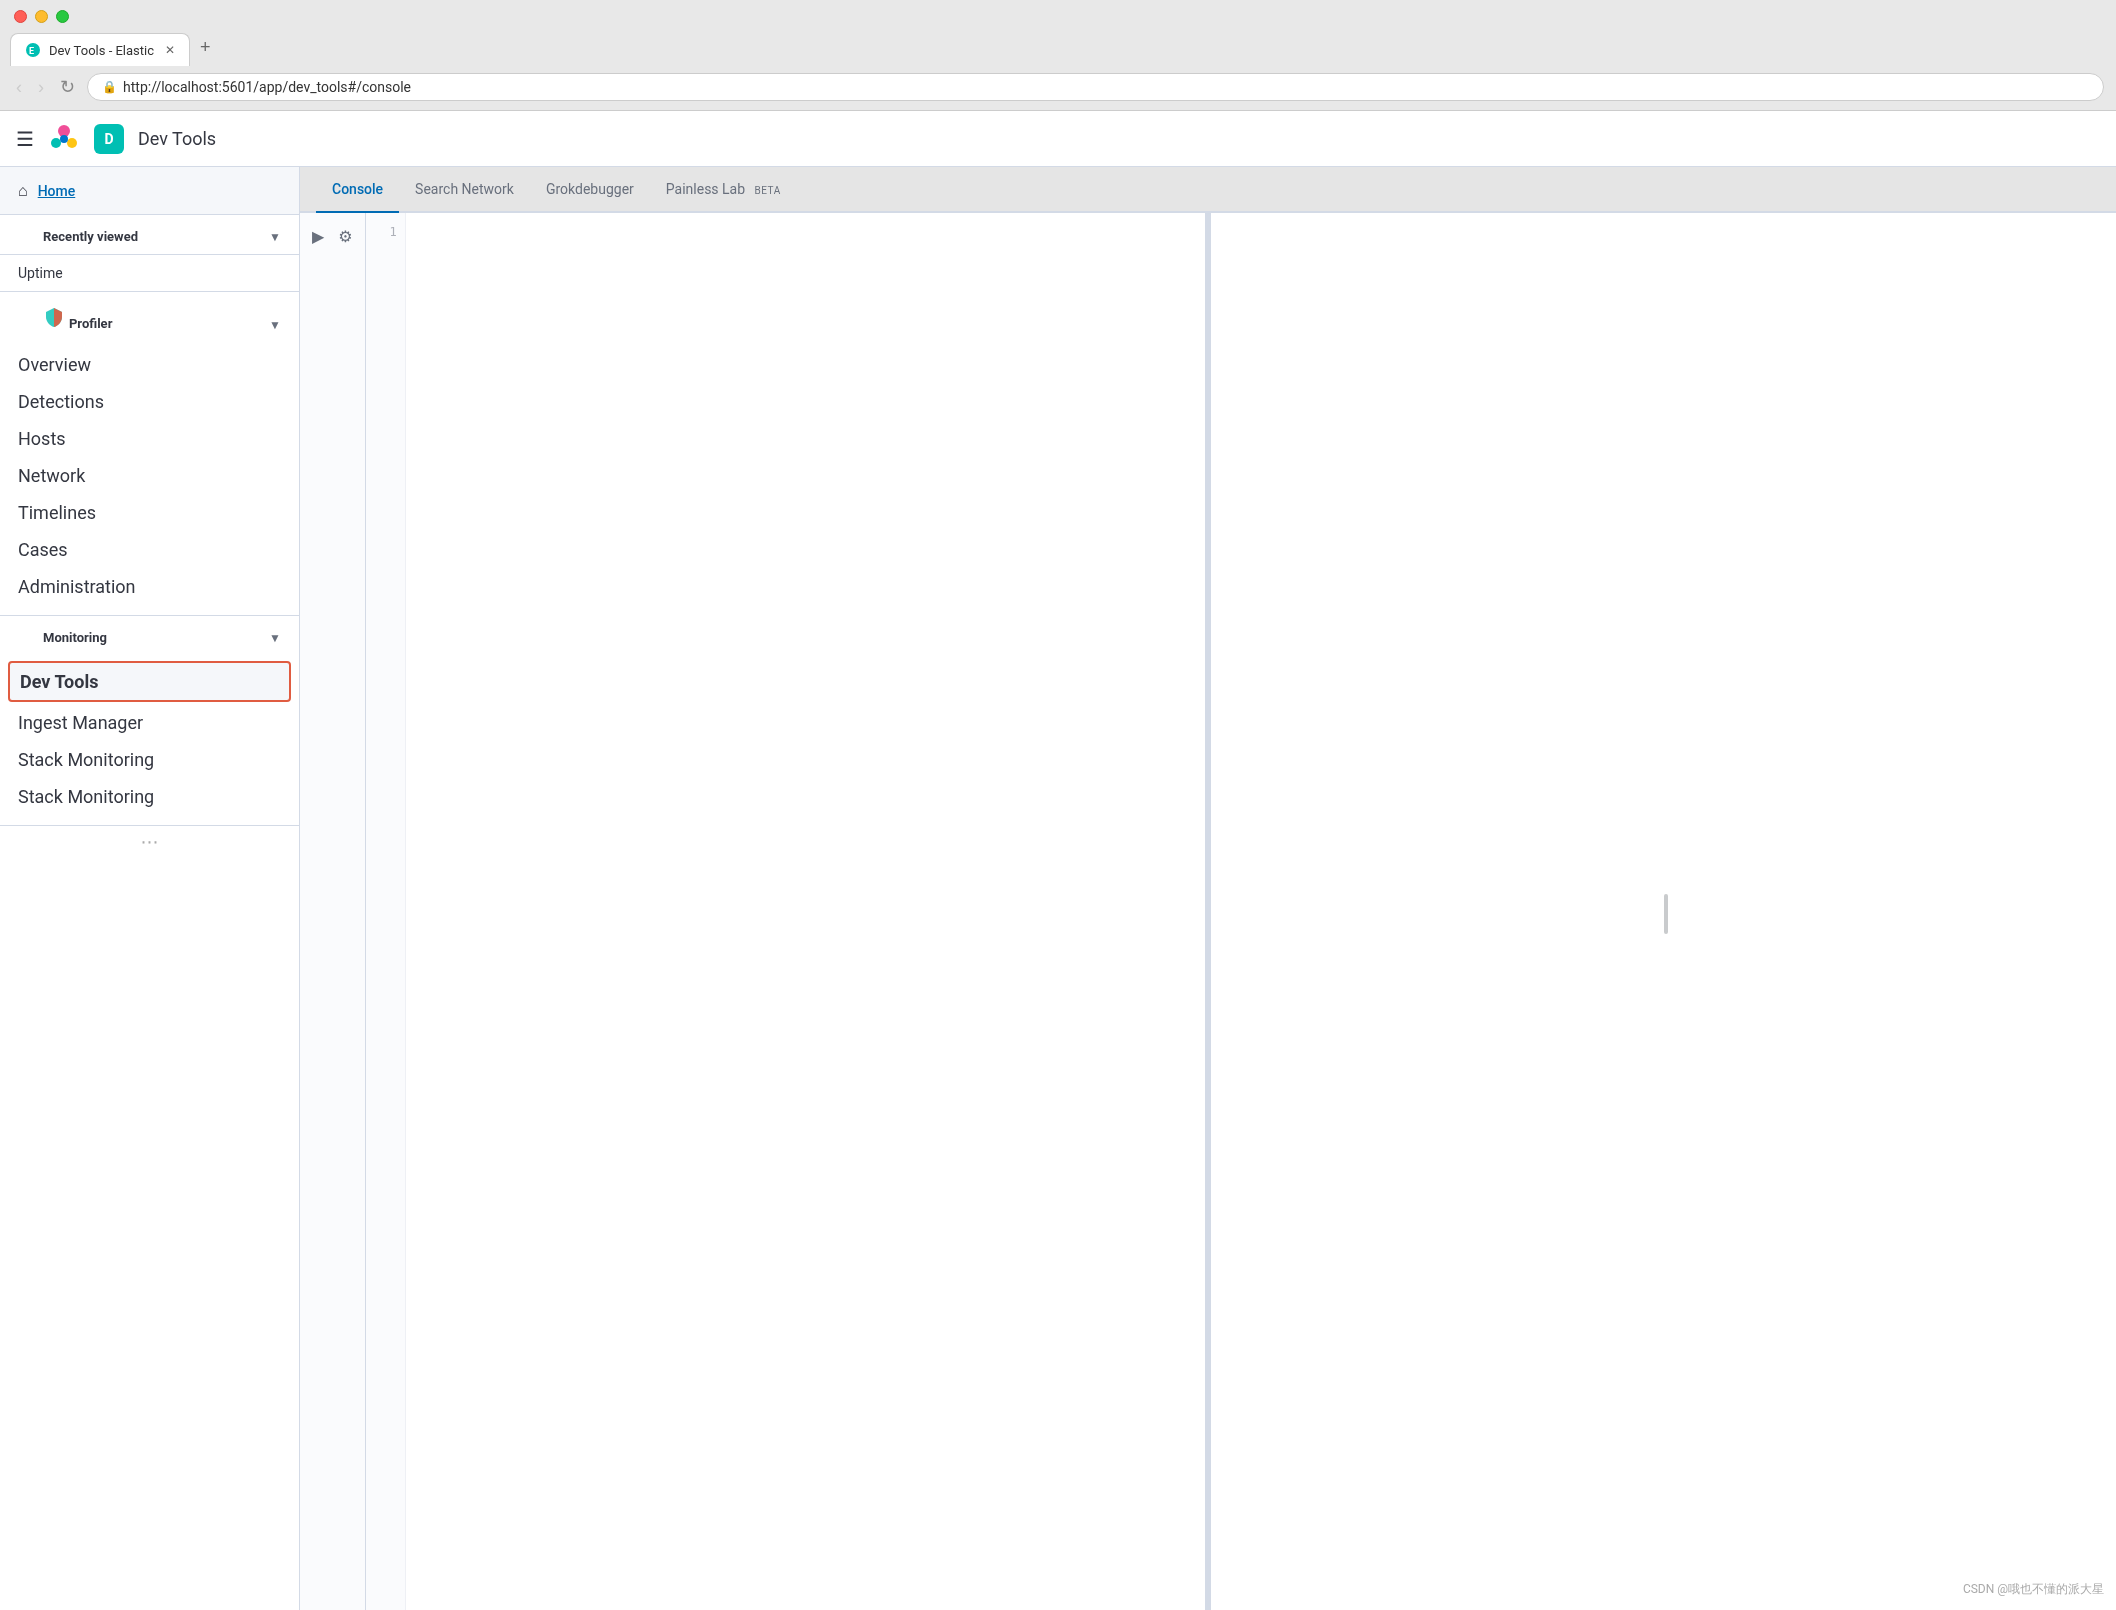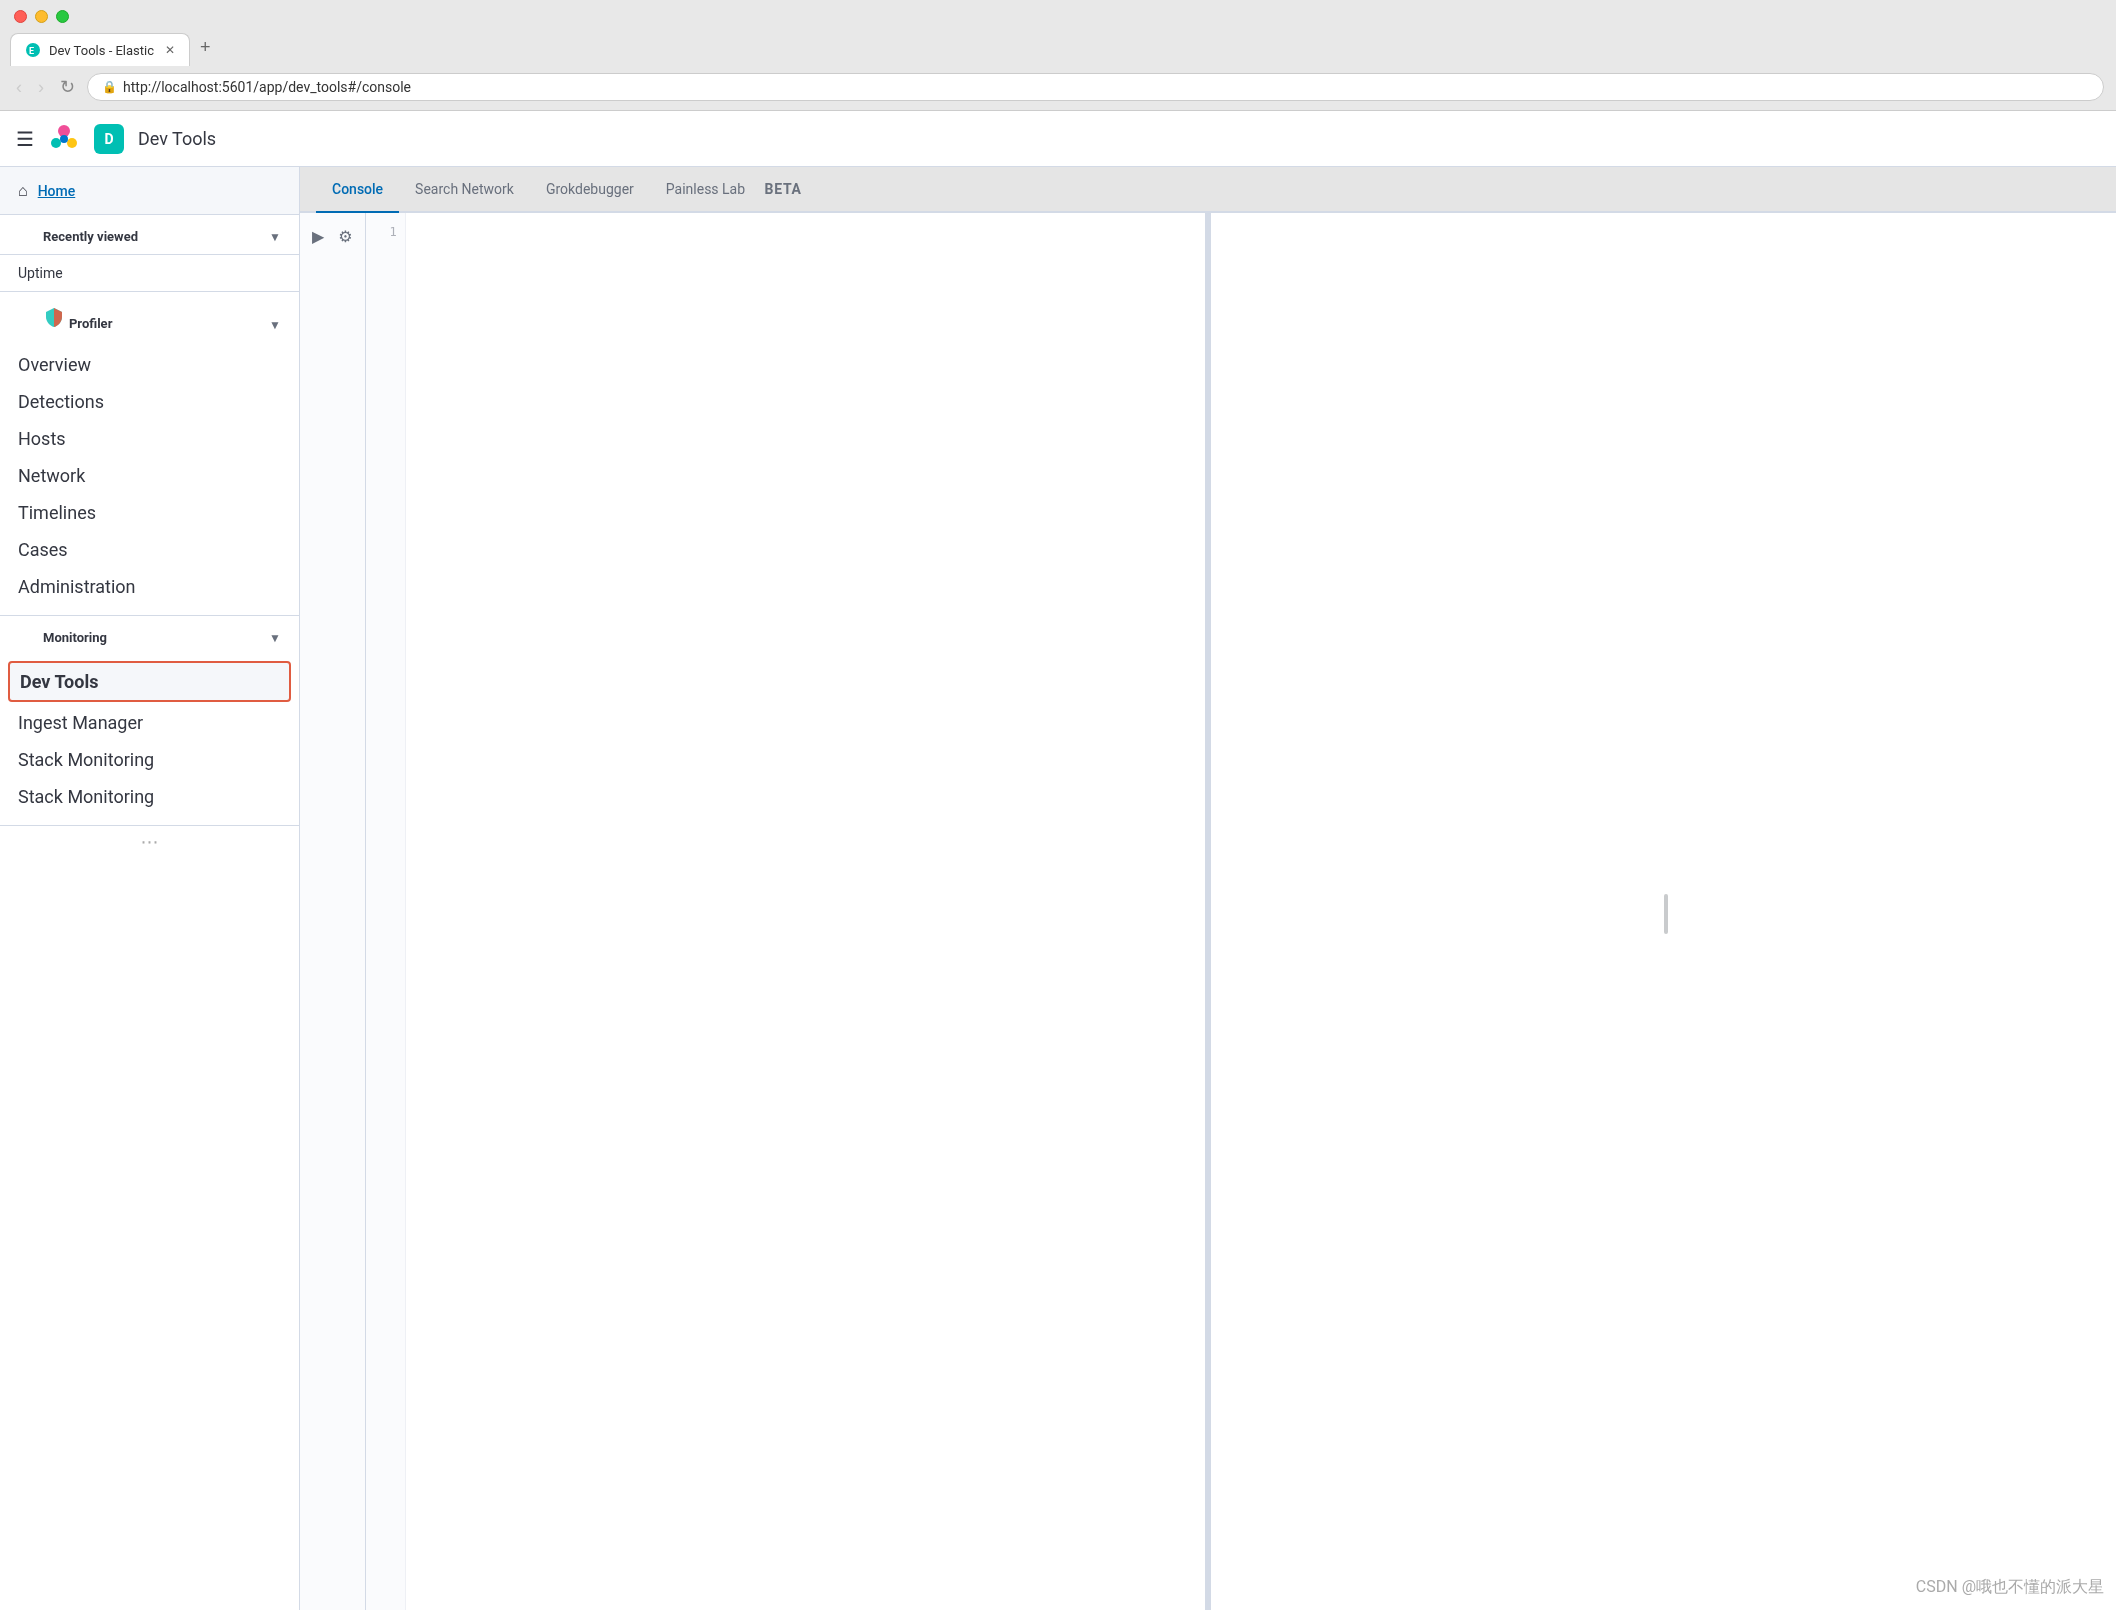--- a/index.html
+++ b/index.html
@@ -54,35 +54,35 @@
     .sidebar-item.active-outlined { border: 2px solid #e05c41; border-radius: 4px; margin: 2px 8px; padding: 8px 10px; font-weight: 700; background: #f5f7fa; }
 
     .sidebar-no-items { padding: 8px 18px; font-size: 14px; color: #69707d; }
     .sidebar-uptime { padding: 10px 18px; font-size: 14px; color: #343741; cursor: pointer; border-bottom: 1px solid #d3dae6; }
 
     
     .main-panel { flex: 1; display: flex; flex-direction: column; overflow: hidden; background: #fff; }
     .dev-tools-tabs { display: flex; align-items: center; border-bottom: 2px solid #d3dae6; padding: 0 16px; background: #e5e5e5; }
     .dev-tools-tab { padding: 14px 16px; font-size: 14px; color: #69707d; cursor: pointer; border-bottom: 2px solid transparent; margin-bottom: -2px; }
     .dev-tools-tab.active { color: #006bb4; border-bottom-color: #006bb4; font-weight: 500; }
-    .dev-tools-tab .beta-badge { font-size: 14px; font-weight: 700; color: #6a717d; letter-spacing: 0.05em; margin-left: 16px; }
+    .dev-tools-tab .beta-badge { font-size: 10px; font-weight: 400; color: #6a717d; letter-spacing: 0.05em; margin-left: 6px; }
 
     .editor-area { flex: 1; display: flex; overflow: hidden; }
     .editor-toolbar { display: flex; align-items: flex-start; padding: 10px 8px; gap: 6px; border-right: 1px solid #d3dae6; background: #fafbfd; }
     .editor-btn { background: none; border: none; cursor: pointer; color: #69707d; font-size: 16px; padding: 4px; border-radius: 4px; }
 
     .editor-gutter { width: 40px; background: #fafbfd; border-right: 1px solid #eef0f5; display: flex; flex-direction: column; align-items: flex-end; padding: 12px 8px 0; color: #adb0b8; font-size: 12px; font-family: monospace; }
     .editor-content { flex: 1; background: #fff; padding: 10px; }
 
     .resizer { width: 4px; background: #d3dae6; cursor: col-resize; }
     .output-area { flex: 1; background: #fff; border-left: 1px solid #d3dae6; position: relative; }
     .output-resizer-handle { position: absolute; left: 50%; top: 50%; transform: translateY(-50%); width: 4px; height: 40px; background: #c9cbcd; border-radius: 2px; cursor: col-resize; }
 
     
-    .watermark { position: fixed; bottom: 12px; right: 12px; font-size: 16px; color: #aaa; }
+    .watermark { position: fixed; bottom: 12px; right: 12px; font-size: 12px; color: #aaa; }
 
     
     .elastic-logo-svg { width: 32px; height: 32px; }
   </style>
 </head>
 <body>
 
 <div>
   <div class="browser-chrome">
     <div class="browser-traffic-lights">

